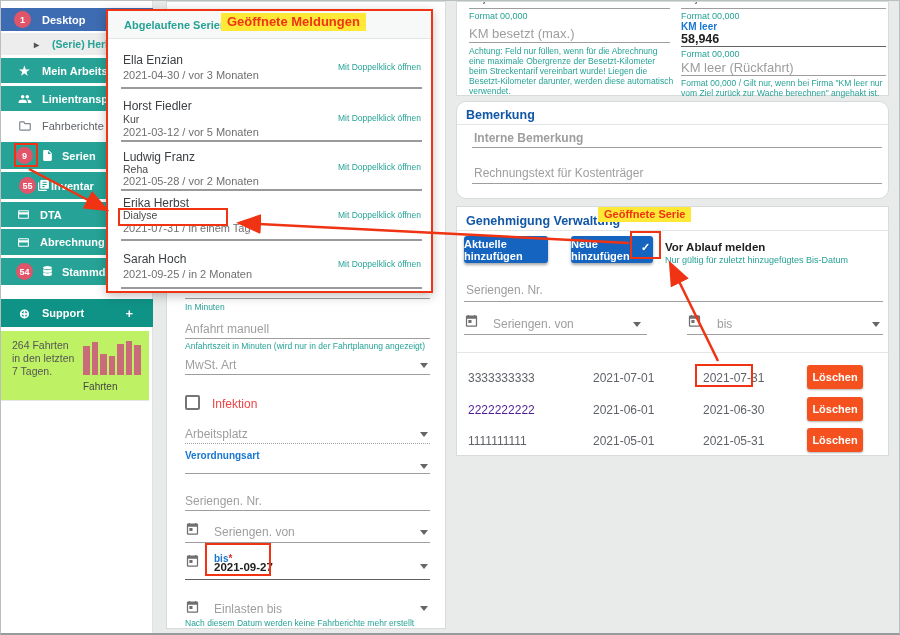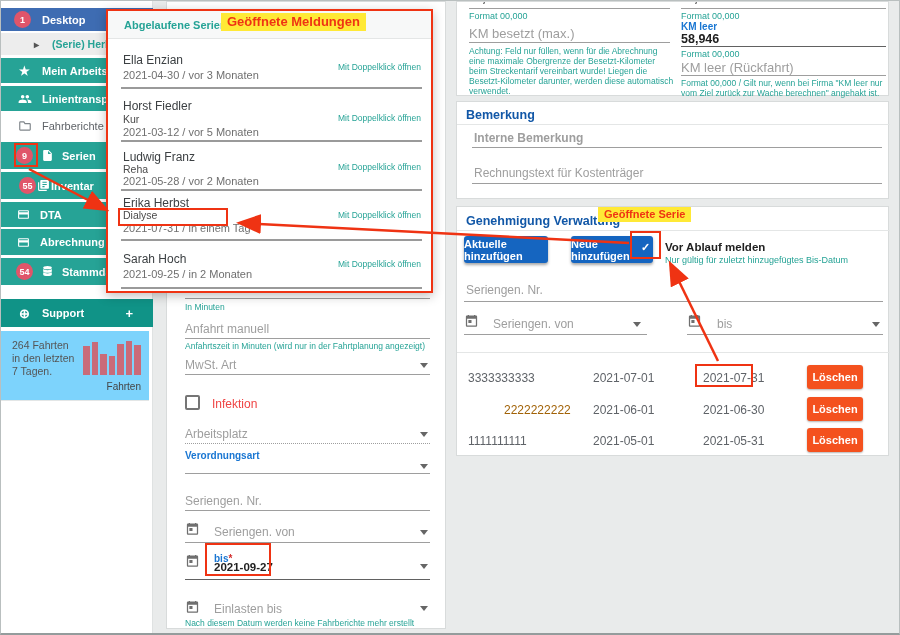--- a/index.html
+++ b/index.html
@@ -13,25 +13,25 @@
   .stage{position:relative;width:900px;height:635px;background:#e9ebeb;border:1px solid #b9bfbf;
          border-bottom:2px solid #949c9c;overflow:hidden;margin:0 auto;}
   .abs{position:absolute;}
   
   .sidebar{position:absolute;left:0;top:0;width:152px;height:635px;background:#ffffff;border-right:1px solid #dfe2e2;z-index:1;}
   .srow{position:absolute;left:0;width:152px;display:flex;align-items:center;color:#fff;font-size:11px;font-weight:bold;overflow:hidden;white-space:nowrap;}
   .srow.teal{background:var(--teal);}
   .badge{width:17px;height:17px;border-radius:50%;background:var(--badge);color:#fff;font-size:9px;font-weight:bold;
          display:flex;align-items:center;justify-content:center;flex:0 0 auto;}
   .sicon{width:15px;height:15px;display:flex;align-items:center;justify-content:center;flex:0 0 auto;}
-  .stats{position:absolute;left:0;top:330px;width:148px;height:70px;background:#7dd3fc;border-bottom:1px solid #e3e6e6;}
+  .stats{position:absolute;left:0;top:330px;width:148px;height:70px;background:#bef264;border-bottom:1px solid #e3e6e6;}
   .stats-text{position:absolute;left:11px;top:8px;width:66px;font-size:10.5px;line-height:13px;color:#555;}
   .bars{position:absolute;left:82px;top:10px;width:58px;height:34px;display:flex;align-items:flex-end;gap:2px;}
   .bar{flex:1;background:var(--bar_pink);}
-  .bars-label{position:absolute;left:82px;top:50px;width:58px;text-align:right;font-size:10px;color:#444;}
+  .bars-label{position:absolute;left:82px;top:50px;width:58px;text-align:left;font-size:10px;color:#444;}
   
   .card{position:absolute;background:#fff;border:1px solid #d8dbdb;z-index:1;}
   .ph{color:var(--placeholder);font-size:12px;}
   .hint{color:var(--hint);font-size:8.5px;line-height:10px;}
   .ul{position:absolute;border-bottom:1px solid #9e9e9e;height:0;}
   .ul.dotted{border-bottom:1px dotted #9e9e9e;}
   .caret{width:0;height:0;border-left:4px solid transparent;border-right:4px solid transparent;border-top:5px solid #666;}
   .lblue{color:var(--blue_label);font-size:10px;font-weight:bold;}
   .val{color:#212121;font-size:11.5px;font-weight:bold;}
   .sect-h{color:var(--blue_header);font-size:12.5px;font-weight:bold;}
@@ -233,21 +233,21 @@
     <div class="abs hint" style="left:224px;top:9px;font-size:9px;">Format 00,000</div>
     <div class="abs lblue" style="left:224px;top:19px;">KM leer</div>
     <div class="abs val" style="left:224px;top:30px;font-size:12.5px;">58,946</div>
     <div class="ul" style="left:224px;top:44px;width:205px;border-color:#616161;"></div>
     <div class="abs hint" style="left:224px;top:47px;font-size:9px;">Format 00,000</div>
     <div class="abs ph" style="left:224px;top:58px;font-size:13px;">KM leer (Rückfahrt)</div>
     <div class="ul" style="left:224px;top:73px;width:205px;"></div>
     <div class="abs hint" style="left:224px;top:76px;width:208px;">Format 00,000 / Gilt nur, wenn bei Firma "KM leer nur vom Ziel zurück zur Wache berechnen" angehakt ist.</div>
   </section>
 
-  <section class="card" style="left:455px;top:100px;width:433px;height:98px;">
+  <section class="card" style="left:455px;top:100px;width:433px;height:98px;border-radius:10px;">
     <div class="abs sect-h" style="left:9px;top:6px;">Bemerkung</div>
     <div class="ul" style="left:0;top:22px;width:433px;border-color:#e4e6e6;"></div>
     <div class="abs ph" style="left:17px;top:29px;font-weight:bold;">Interne Bemerkung</div>
     <div class="ul" style="left:15px;top:45px;width:410px;"></div>
     <div class="abs ph" style="left:17px;top:64px;">Rechnungstext für Kostenträger</div>
     <div class="ul" style="left:15px;top:81px;width:410px;"></div>
   </section>
 
   <section class="card" style="left:455px;top:205px;width:433px;height:250px;">
     <div class="abs sect-h" style="left:9px;top:7px;">Genehmigung Verwaltung</div>
@@ -283,21 +283,21 @@
 
     <div class="ul" style="left:0;top:145px;width:433px;border-color:#e4e6e6;"></div>
 
     <div>
       <div class="abs" style="left:11px;top:164px;font-size:12px;color:#5f6368;">3333333333</div>
       <div class="abs" style="left:136px;top:164px;font-size:12px;color:#5f6368;">2021-07-01</div>
       <div class="abs" style="left:246px;top:164px;font-size:12px;color:#5f6368;">2021-07-31</div>
       <div class="abs btn-orange" style="left:350px;top:158px;width:56px;height:24px;">Löschen</div>
     </div>
     <div>
-      <div class="abs" style="left:11px;top:196px;font-size:12px;color:#a16207;margin-left:36px;">2222222222</div>
+      <div class="abs" style="left:11px;top:196px;font-size:12px;color:#4c1d95;">2222222222</div>
       <div class="abs" style="left:136px;top:196px;font-size:12px;color:#5f6368;">2021-06-01</div>
       <div class="abs" style="left:246px;top:196px;font-size:12px;color:#5f6368;">2021-06-30</div>
       <div class="abs btn-orange" style="left:350px;top:190px;width:56px;height:24px;">Löschen</div>
     </div>
     <div>
       <div class="abs" style="left:11px;top:227px;font-size:12px;color:#5f6368;">1111111111</div>
       <div class="abs" style="left:136px;top:227px;font-size:12px;color:#5f6368;">2021-05-01</div>
       <div class="abs" style="left:246px;top:227px;font-size:12px;color:#5f6368;">2021-05-31</div>
       <div class="abs btn-orange" style="left:350px;top:221px;width:56px;height:24px;">Löschen</div>
     </div>

